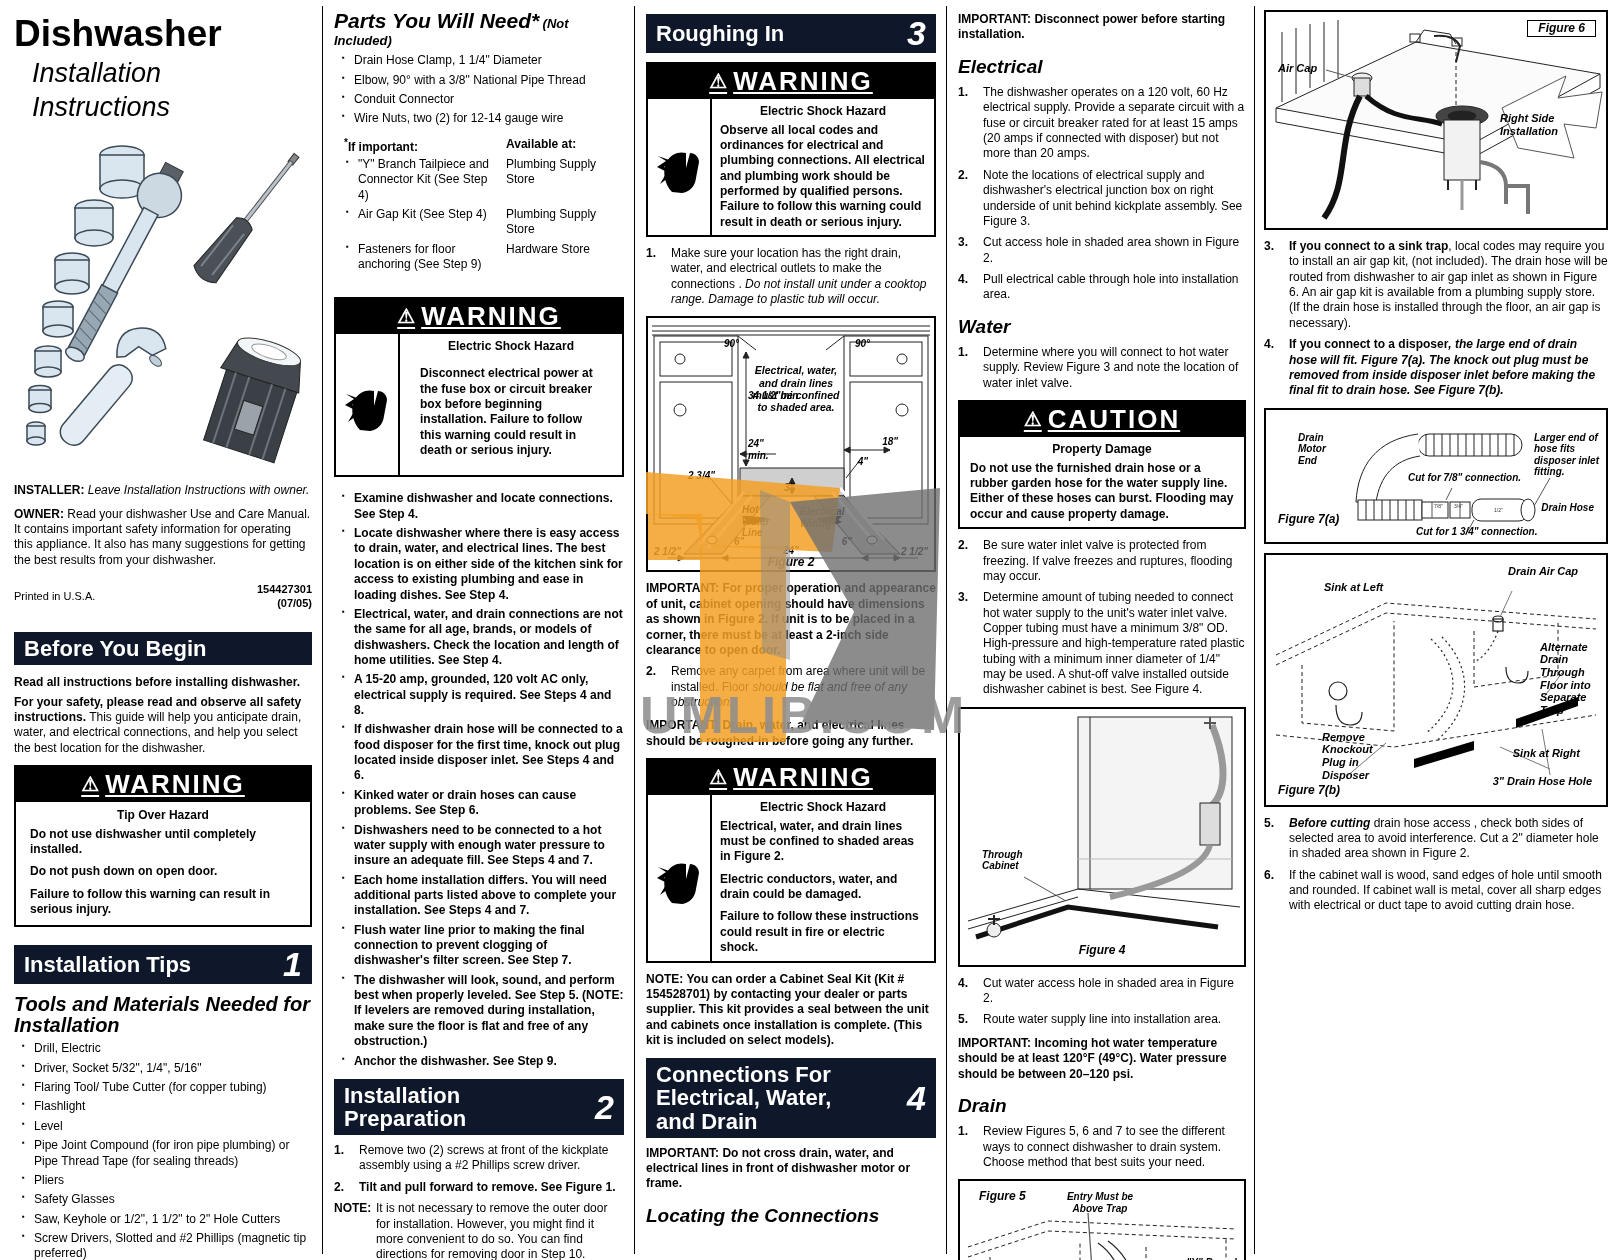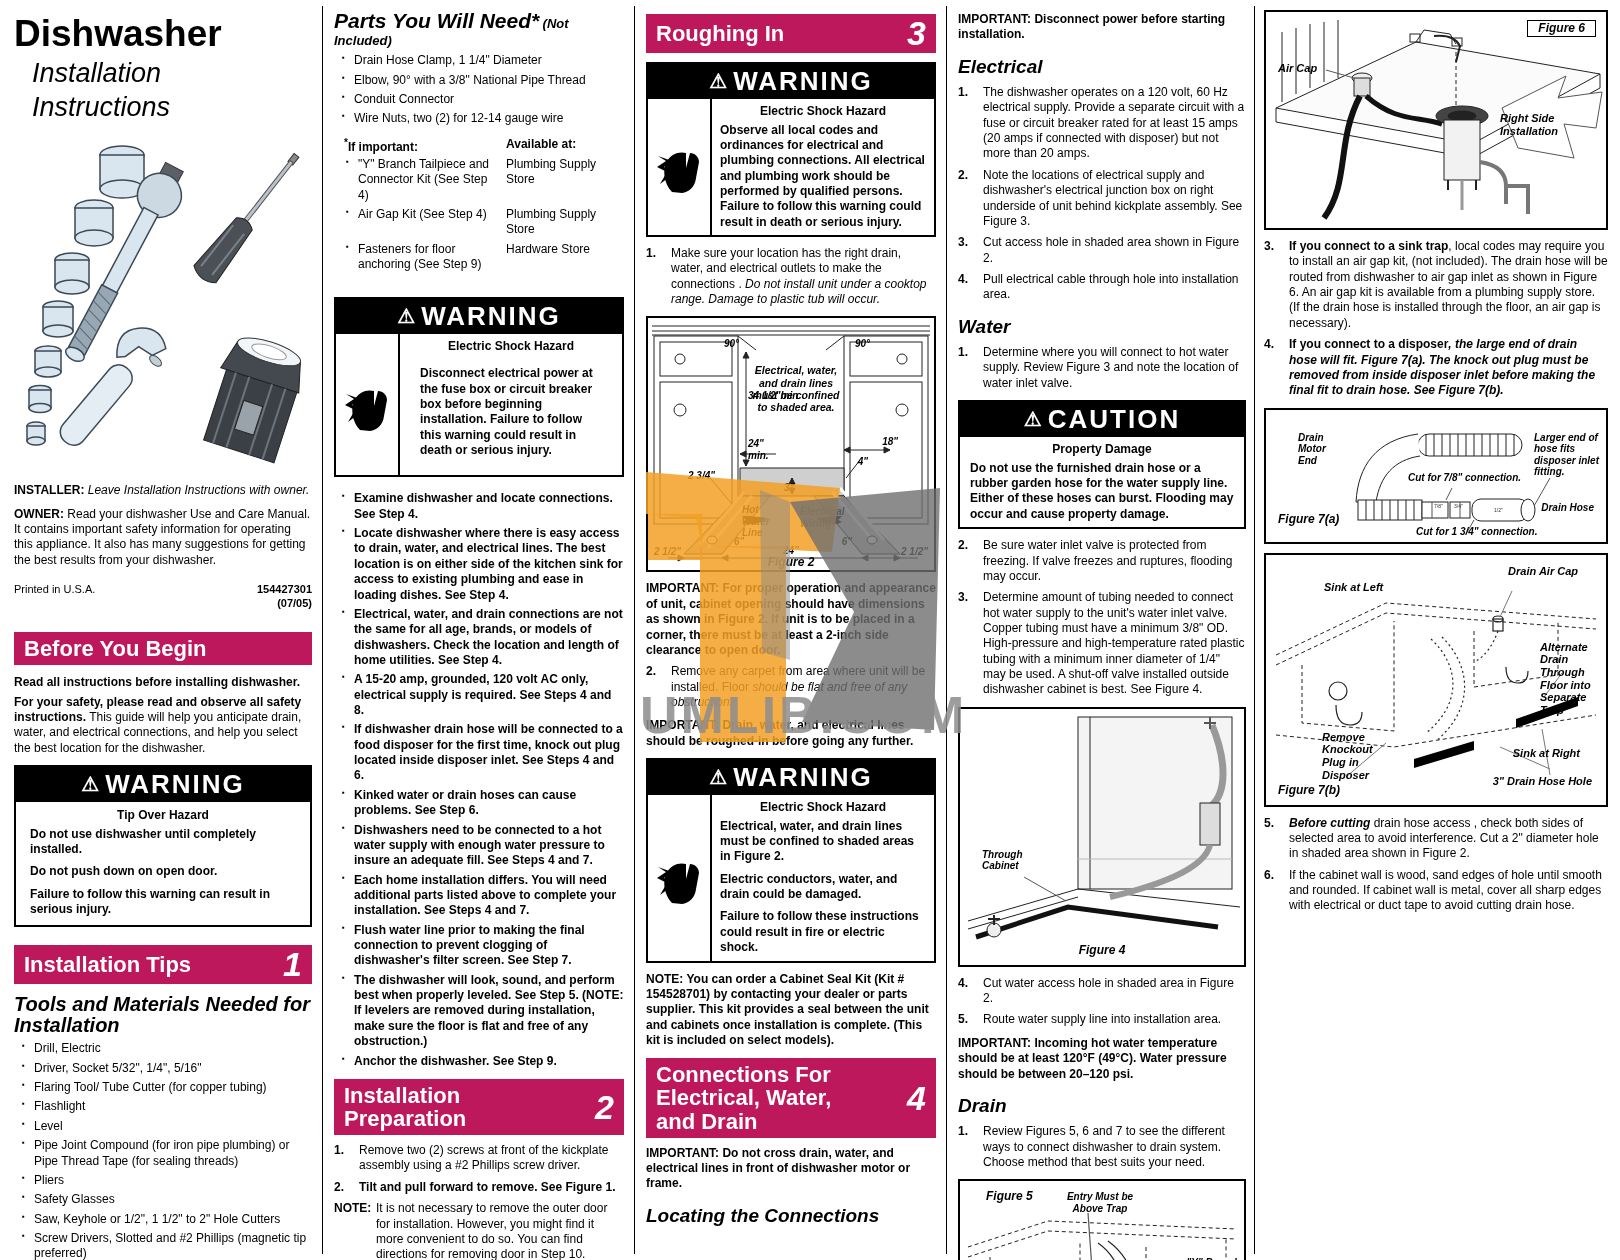--- a/index.html
+++ b/index.html
@@ -10,28 +10,28 @@
   #col1{left:14px;width:298px;}
   #col2{left:334px;width:290px;}
   #col3{left:646px;width:290px;}
   #col4{left:958px;width:288px;}
   #col5{left:1264px;width:344px;}
   .vrule{position:absolute;top:6px;bottom:6px;width:1px;background:#000;}
 
   .doc-title{font-size:37px;font-weight:bold;letter-spacing:0;margin-top:10px;}
   .doc-sub{font-size:27px;font-style:italic;margin-left:18px;line-height:1.25;}
 
-  .secbar{background:#be185d;color:#fff;display:flex;justify-content:space-between;
+  .secbar{background:#0f172a;color:#fff;display:flex;justify-content:space-between;
           align-items:center;padding:5px 10px;margin:10px 0 8px;}
   .secbar .st{font-weight:bold;font-size:22px;line-height:1.05;}
   .secbar .sn{font-weight:bold;font-style:italic;font-size:34px;line-height:.85;padding-left:8px;}
 
   .warn{border:2px solid #000;margin:9px 0;}
   .warn-head{background:#000;color:#fff;text-align:center;font-weight:bold;
-             font-size:26px;letter-spacing:2px;padding:1px 0;}
+             font-size:26px;letter-spacing:2px;padding:1px 0;text-decoration:underline;}
   .warn-head .tri{font-size:20px;vertical-align:2px;margin-right:6px;letter-spacing:0;}
   .warn-flex{display:flex;align-items:stretch;}
   .warn-icon{width:62px;border-right:2px solid #000;display:flex;align-items:center;justify-content:center;}
   .warn-body{flex:1;padding:5px 8px;font-weight:bold;}
   .hazard{text-align:center;font-weight:bold;margin-bottom:3px;}
   .warn-body p{margin:0 0 7px;}
 
   .h-it{font-style:italic;font-weight:bold;font-size:20px;margin:10px 0 5px;line-height:1.05;}
   .h-it2{font-style:italic;font-weight:bold;font-size:19px;margin:12px 0 4px;}
 
@@ -50,21 +50,21 @@
 
   .figure{border:2px solid #000;position:relative;margin:9px 0;background:#fff;}
   .figure svg{display:block;}
   .flbl{position:absolute;font-style:italic;font-weight:bold;font-size:10px;line-height:1.15;}
   .fcap{position:absolute;font-style:italic;font-weight:bold;font-size:12px;}
 
   .req{display:grid;grid-template-columns:1fr 118px;column-gap:6px;row-gap:4px;margin:2px 0 0 24px;}
   .req .item{position:relative;}
   .req .item::before{content:"▪";position:absolute;left:-12px;top:0;font-size:8px;}
 
-  .prow{display:flex;justify-content:space-between;margin-top:14px;}
+  .prow{display:flex;justify-content:space-between;margin-top:14px;align-items:center;}
   .pnum{text-align:right;}
 
   #wm{position:absolute;left:640px;top:430px;width:312px;height:345px;pointer-events:none;z-index:6;}
   #wm .wmtext{position:absolute;left:0px;top:252px;width:100%;font-weight:bold;font-size:52px;
               letter-spacing:3px;color:#8d8d8d;opacity:.85;font-family:"Liberation Sans",sans-serif;}
 </style>
 </head>
 <body>
 
 <div class="vrule" style="left:322px"></div>
@@ -528,21 +528,21 @@
         <path d="M138 62 C 170 84 174 138 140 166"></path>
         <path d="M148 60 C 184 86 188 142 150 172"></path>
         <circle cx="62" cy="108" r="9"></circle>
         <circle cx="214" cy="96" r="8"></circle>
         <path d="M128 32 l4 56" stroke="#555"></path>
       </g>
       <polygon points="146,192 206,176 206,185 146,201" fill="#000"></polygon>
       <polygon points="228,146 282,126 282,135 228,155" fill="#000"></polygon>
       <path d="M212 198 l-16 -10 M216 198 l56 -56" stroke="#555" fill="none"></path>
     </svg>
-    <div class="fcap" style="left:26px;top:8px">Figure 5</div>
+    <div class="fcap" style="left:19px;top:8px">Figure 5</div>
     <div class="flbl" style="left:94px;top:10px;width:92px;text-align:center">Entry Must be Above Trap</div>
 
     <div class="flbl" style="right:4px;top:76px;width:58px;text-align:right">"Y" Branch Tailpiece</div>
 
   </div>
 
 </div>
 
 <div class="col" id="col5">
   <div class="figure" style="height:216px;margin-top:10px">

